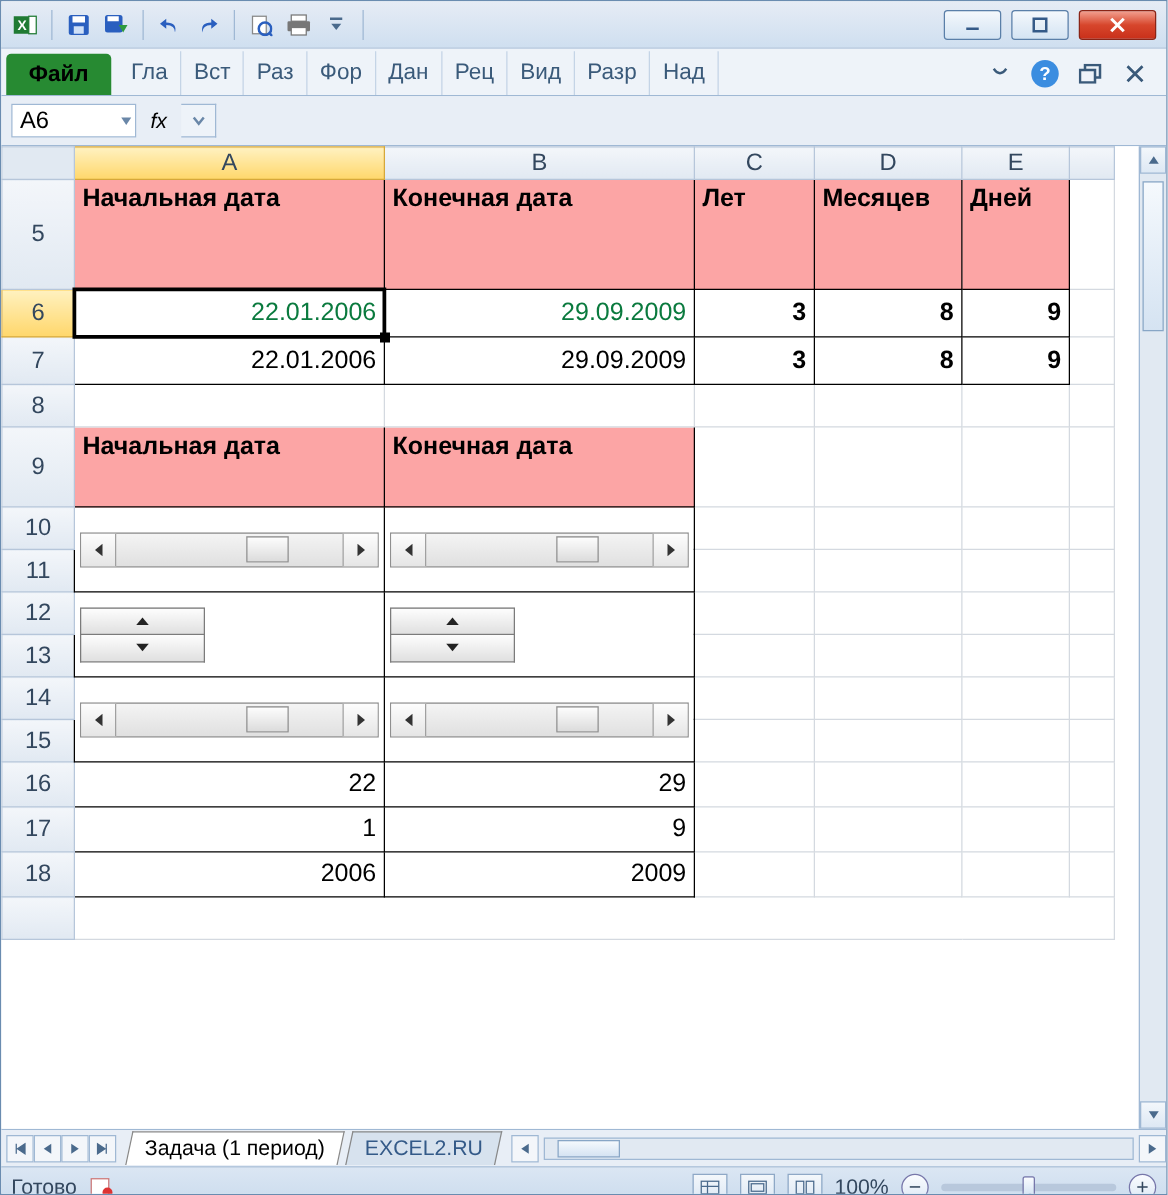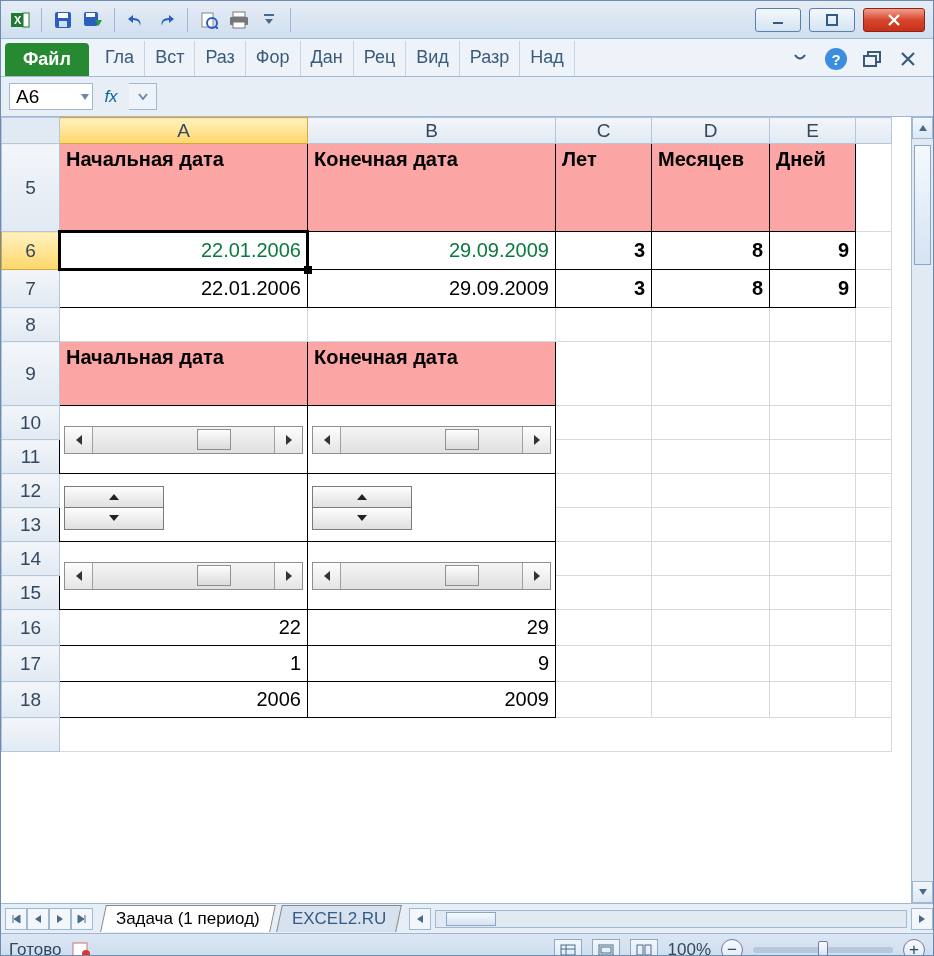--- a/index.html
+++ b/index.html
@@ -39,40 +39,40 @@
   }
   .win-btn.close { width:62px; background:linear-gradient(#f29f8f,#d7462c,#c9301a); border-color:#8a2416;}
   .win-btn.close svg path{stroke:#fff;}
   
   .ribbon {
     height:38px;background:#eef3f9;display:flex;align-items:flex-end;
     border-bottom:1px solid #9fb8d4;padding:0 4px;gap:0;
   }
   .ribbon .after { margin-left:auto; display:flex; gap:16px; padding:0 12px 6px 0; align-items:center;}
   .file-tab {
-    background:#278a32;color:#ffffff;font-size:18px;font-weight:600;
+    background:#278a32;color:#000000;font-size:18px;font-weight:600;
     padding:6px 18px;border-radius:4px 4px 0 0;margin-right:6px;
   }
   .tab {
     font-size:18px;color:#3a5a7a;padding:6px 10px 8px 10px;
     border-right:1px solid #c4d4e6;cursor:default;margin-top:23px;
   }
   .help-circle{width:22px;height:22px;border-radius:50%;background:#3b8de0;color:#fff;display:flex;align-items:center;justify-content:center;font-weight:bold;font-size:15px;}
   
   .fbar {
     height:40px;display:flex;align-items:stretch;border-bottom:1px solid #9fb8d4;
     background:#e8eef6;
   }
   .namebox{
-    width:84px;background:#fff;border:1px solid #9fb8d4;margin:6px 0 6px 8px;
+    width:100px;background:#fff;border:1px solid #9fb8d4;margin:6px 0 6px 8px;
     display:flex;align-items:center;padding:0 6px;font-size:19px;position:relative;
   }
   .namebox .dd{position:absolute;right:2px;top:50%;transform:translateY(-50%);}
   .fx-sep{width:36px;display:flex;align-items:center;justify-content:center;}
-  .fx-label{font-style:italic;font-size:17px;color:#0369a1;}
+  .fx-label{font-style:italic;font-size:17px;color:#000000;}
   .formula-input{
     flex:1;background:#fff;border:1px solid #9fb8d4;margin:6px 0;
     display:flex;align-items:center;padding:0 8px;font-size:20px;
   }
   .fexpand{width:28px;display:flex;align-items:center;justify-content:center;border:1px solid #9fb8d4;margin:6px 8px 6px 0;border-left:none;background:#eef3f9;}
 
   
   .gridwrap{position:relative;background:#fff;}
   table.sheet{border-collapse:collapse;table-layout:fixed;}
   table.sheet th, table.sheet td{padding:0;}

